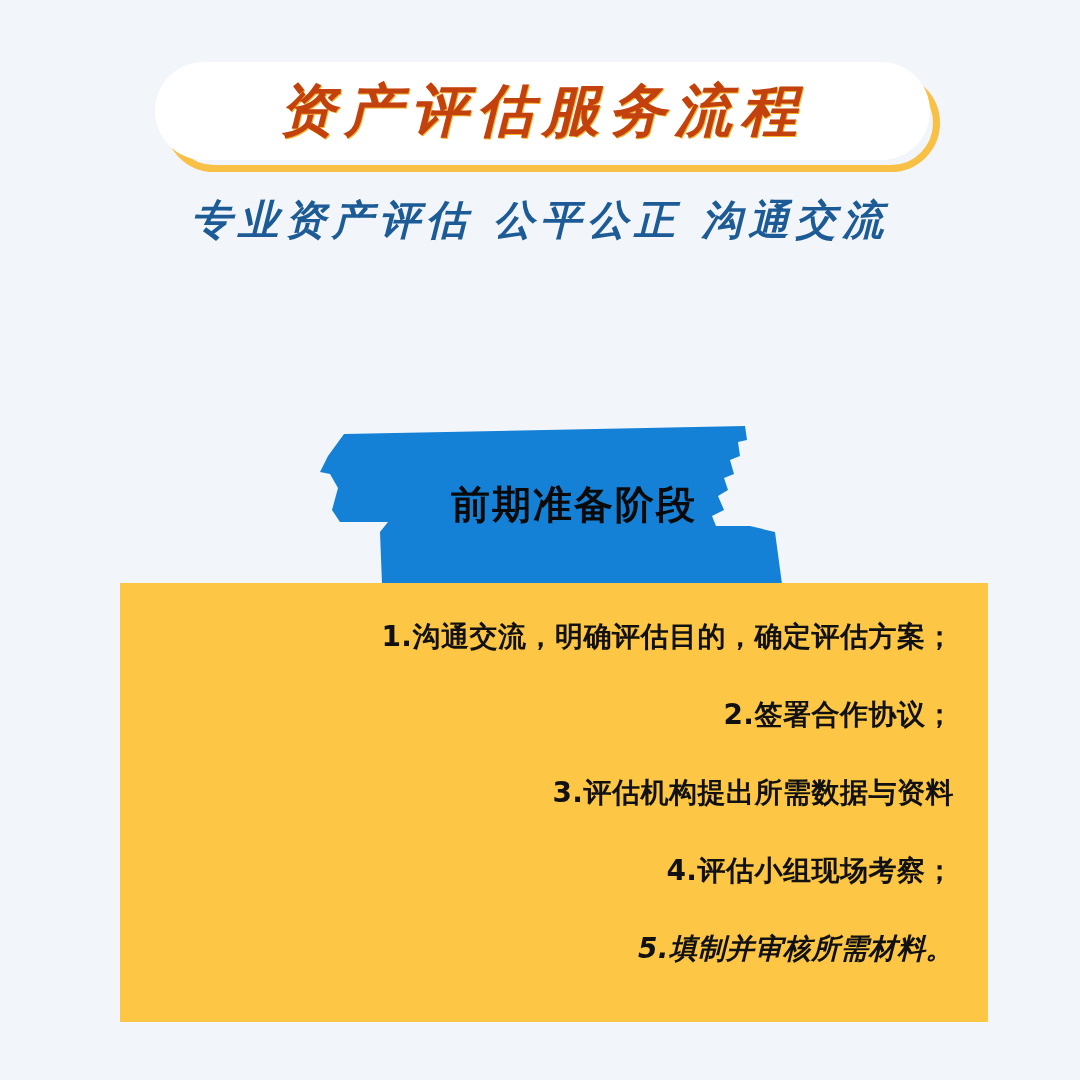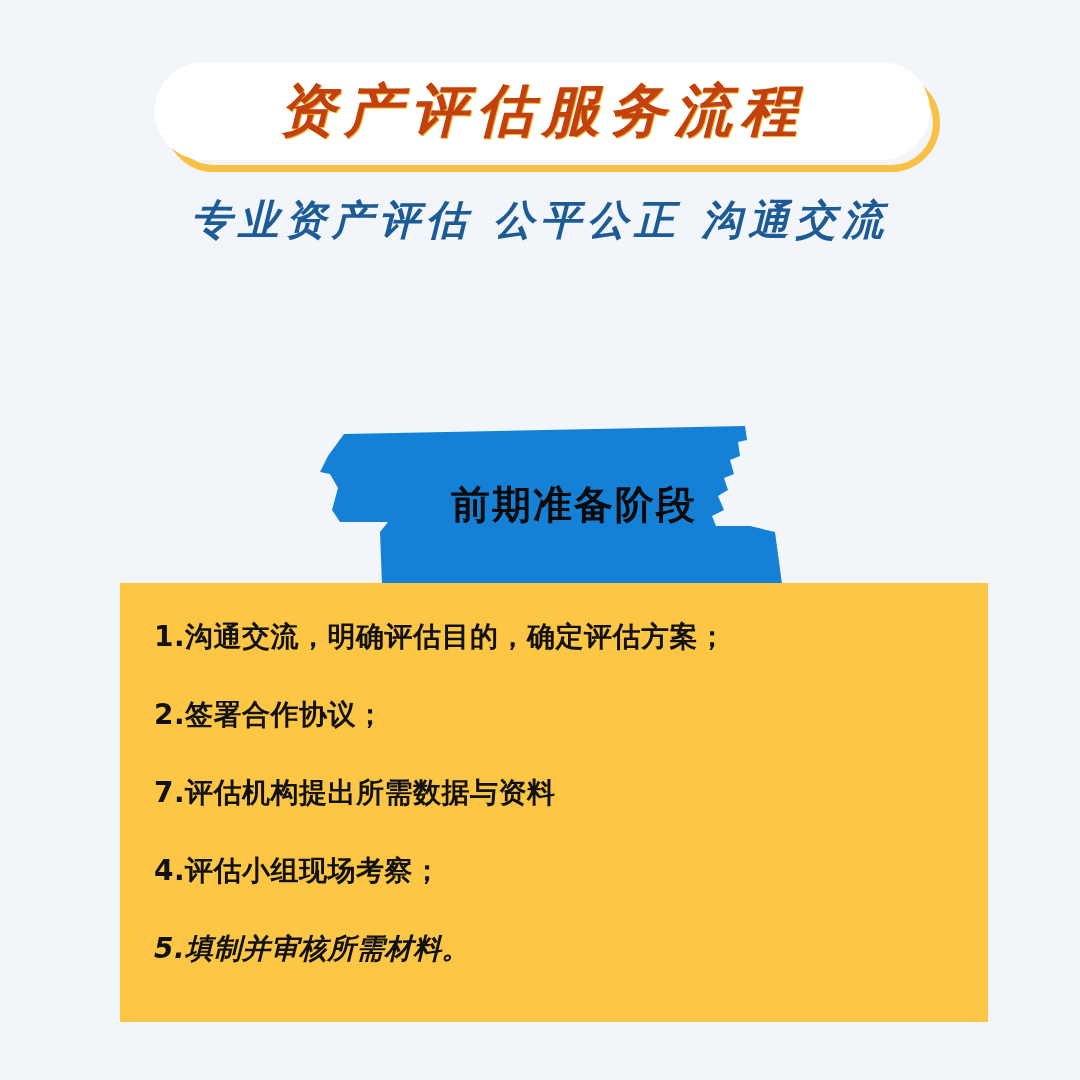--- a/index.html
+++ b/index.html
@@ -135,20 +135,21 @@
   
   .content-card {
     position: absolute;
     left: 120px;
     top: 583px;
     width: 868px;
     height: 439px;
     background: #fdc745;
     padding: 36px 34px 20px 34px;
     box-sizing: border-box;
+    text-align: right;
   }
   .steps {
     list-style: none;
     margin: 0;
     padding: 0;
   }
   .step-item {
     display: block;
     font-family: "DejaVu Sans", "Liberation Sans", sans-serif;
     font-size: 28px;
@@ -205,19 +206,19 @@
         L 8 30
         Z" fill="#1481d6"></path>
     </svg>
   </div>
   <div class="stage-label">前期准备阶段</div>
 
   <div class="content-card">
     <ul class="steps">
       <li class="step-item">1.沟通交流，明确评估目的，确定评估方案；</li>
       <li class="step-item">2.签署合作协议；</li>
-      <li class="step-item">7.评估机构提出所需数据与资料</li>
+      <li class="step-item">3.评估机构提出所需数据与资料</li>
       <li class="step-item">4.评估小组现场考察；</li>
       <li class="step-item">5.填制并审核所需材料。</li>
     </ul>
   </div>
 
 </div>
 
 </body></html>

